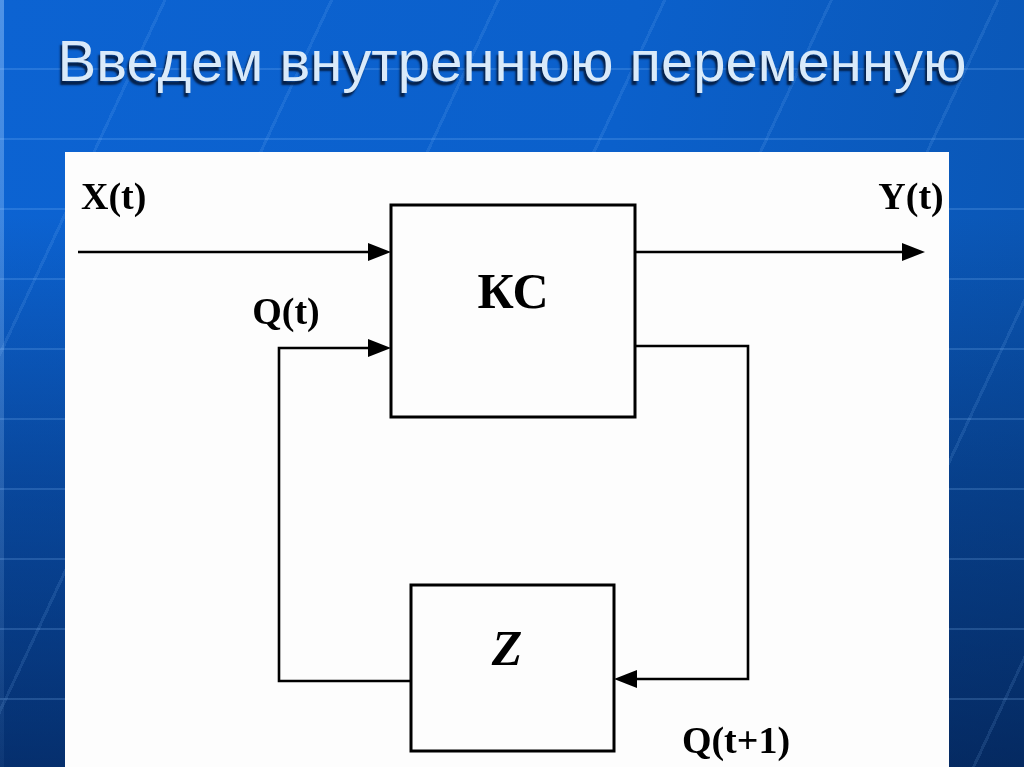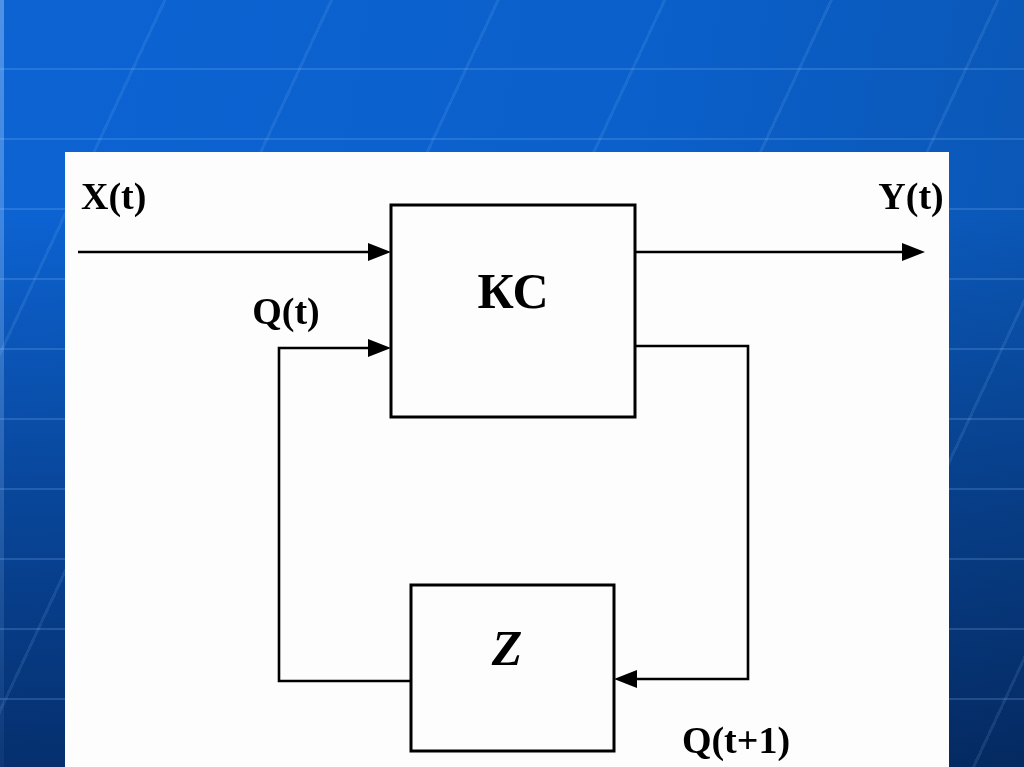--- a/index.html
+++ b/index.html
@@ -91,20 +91,21 @@
   }
 </style>
 </head>
 <body>
 
 <div class="slide">
   <div class="texture"></div>
   <div class="edge-highlight"></div>
 
   <div class="title">
+    <div>Введем внутреннюю переменную</div>
   </div>
 
   <div class="panel">
     <svg viewBox="0 0 884 615">
 
       <line class="diagram-line" x1="13" y1="100" x2="305" y2="100"></line>
       <polygon class="arrowhead" points="326,100 303,91 303,109"></polygon>
 
       <polyline class="diagram-line" points="346,529 214,529 214,196 305,196"></polyline>
       <polygon class="arrowhead" points="326,196 303,187 303,205"></polygon>

